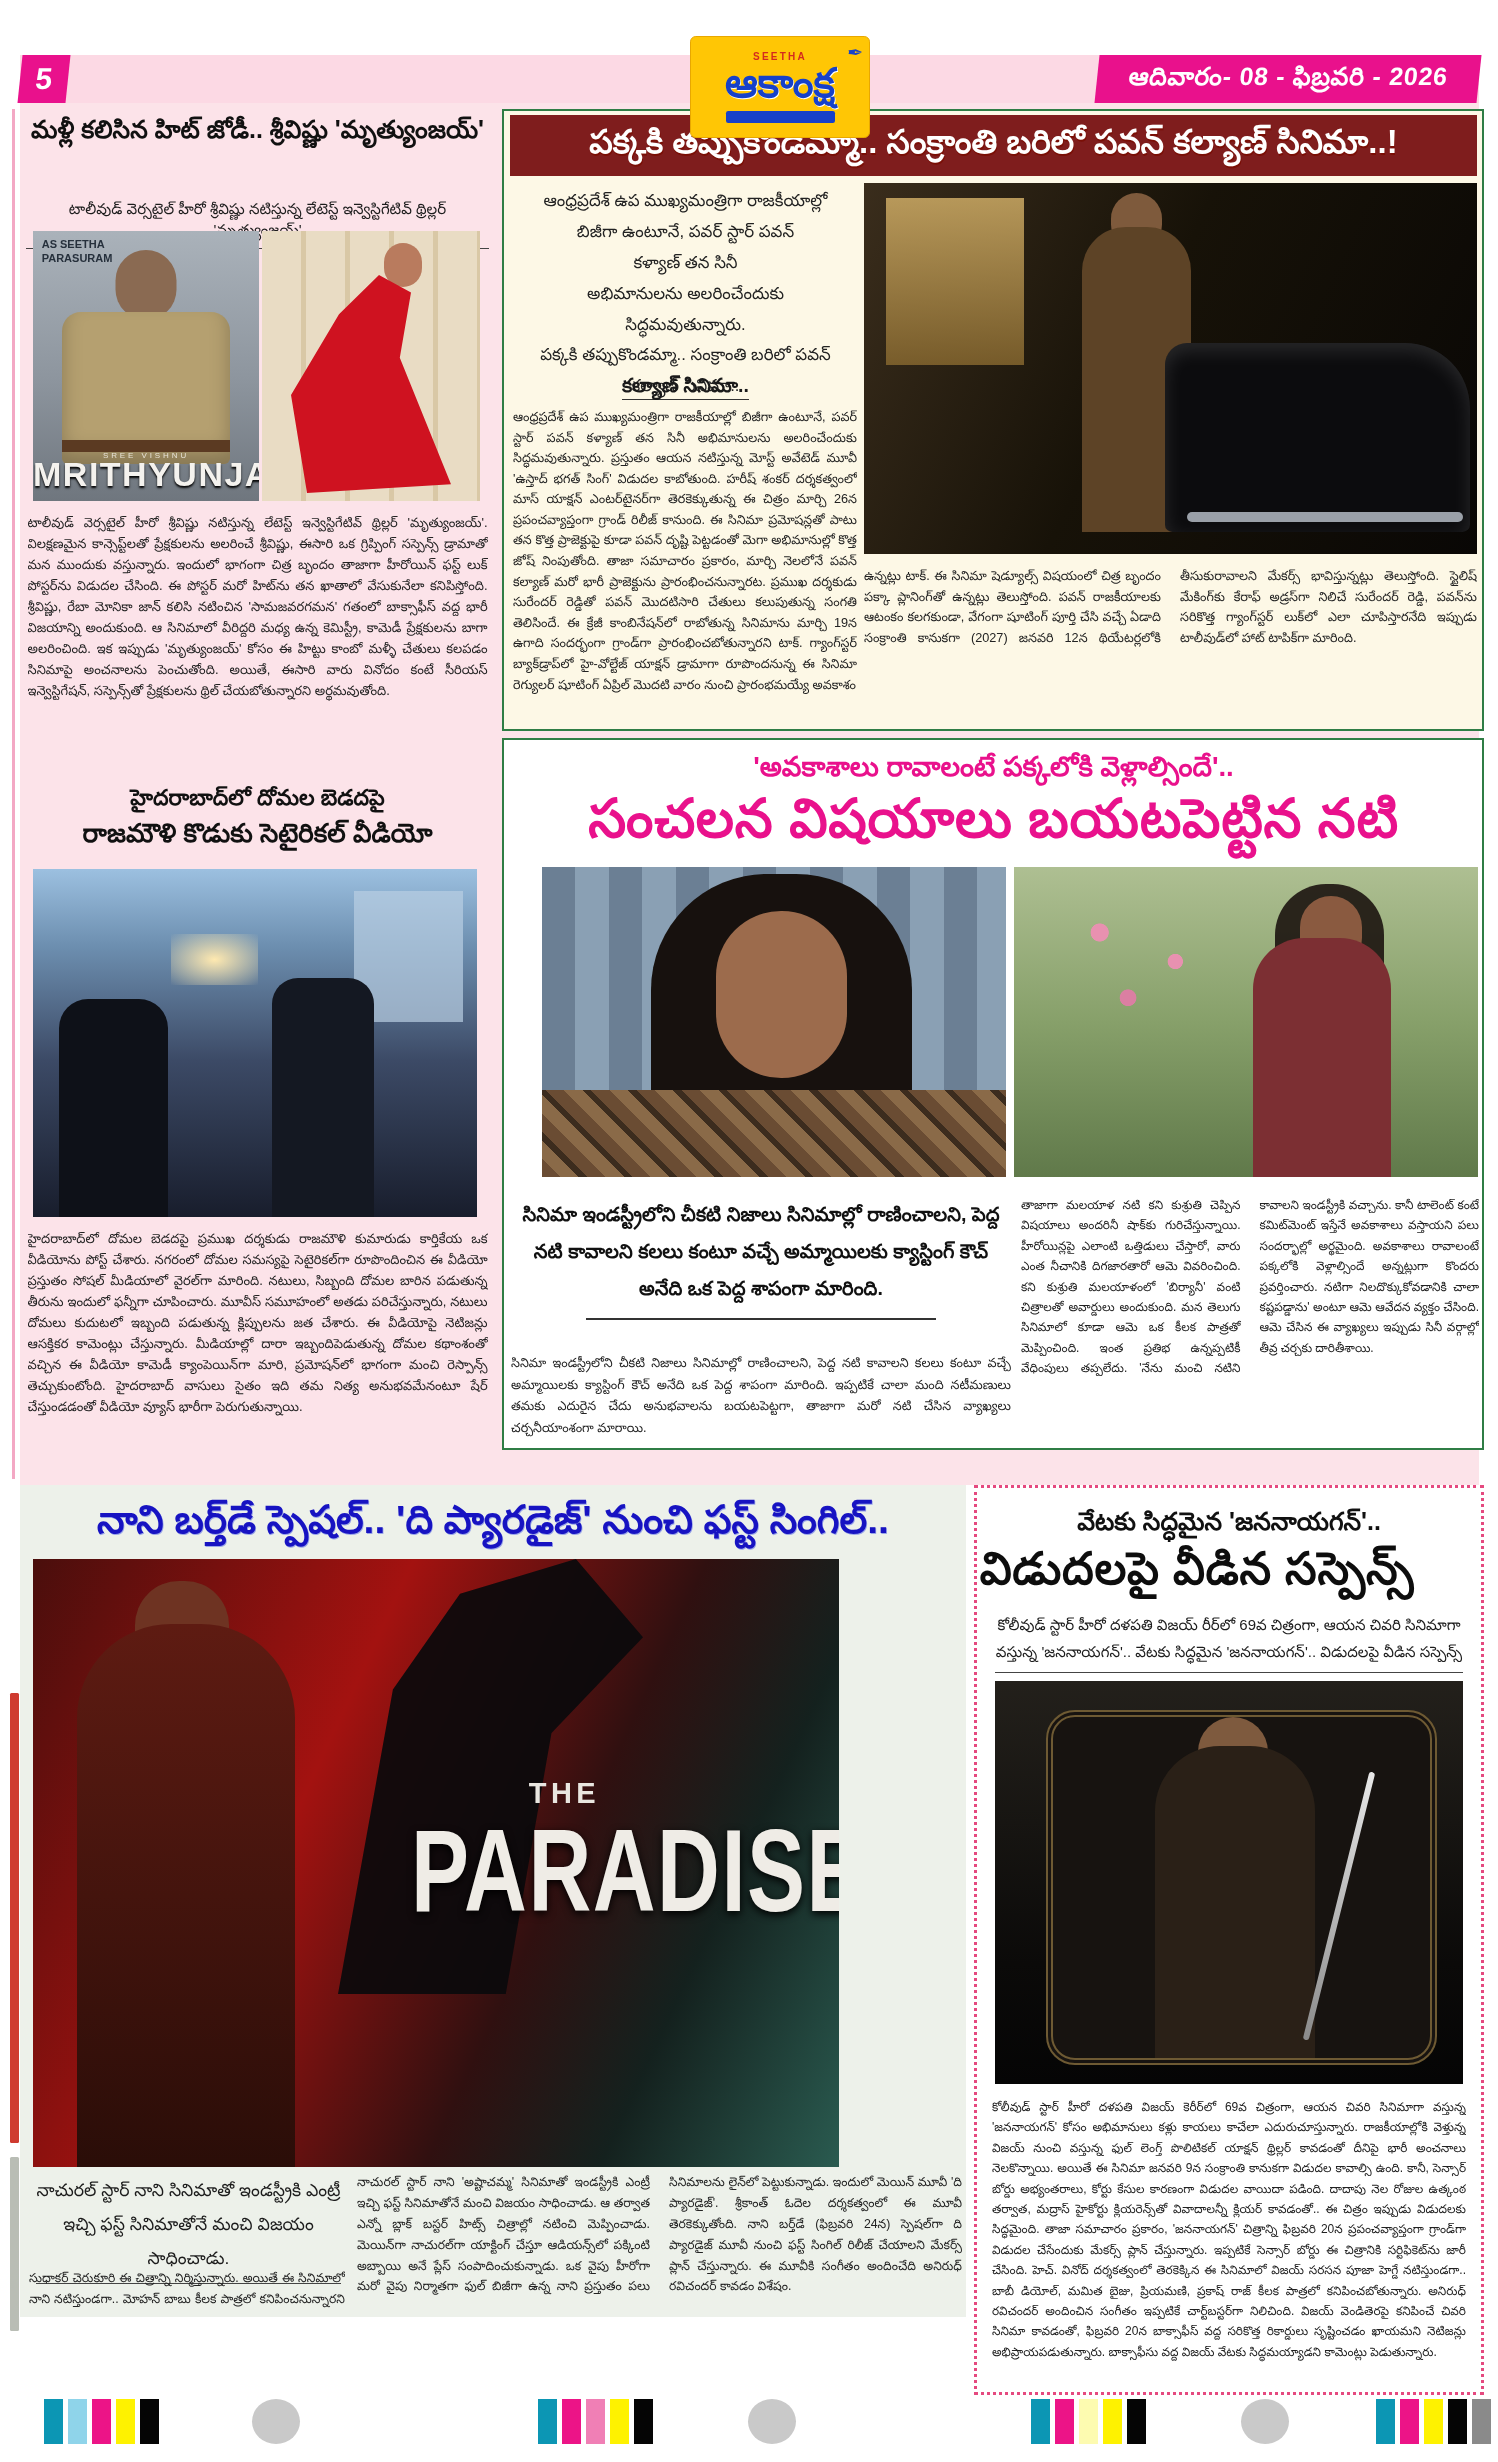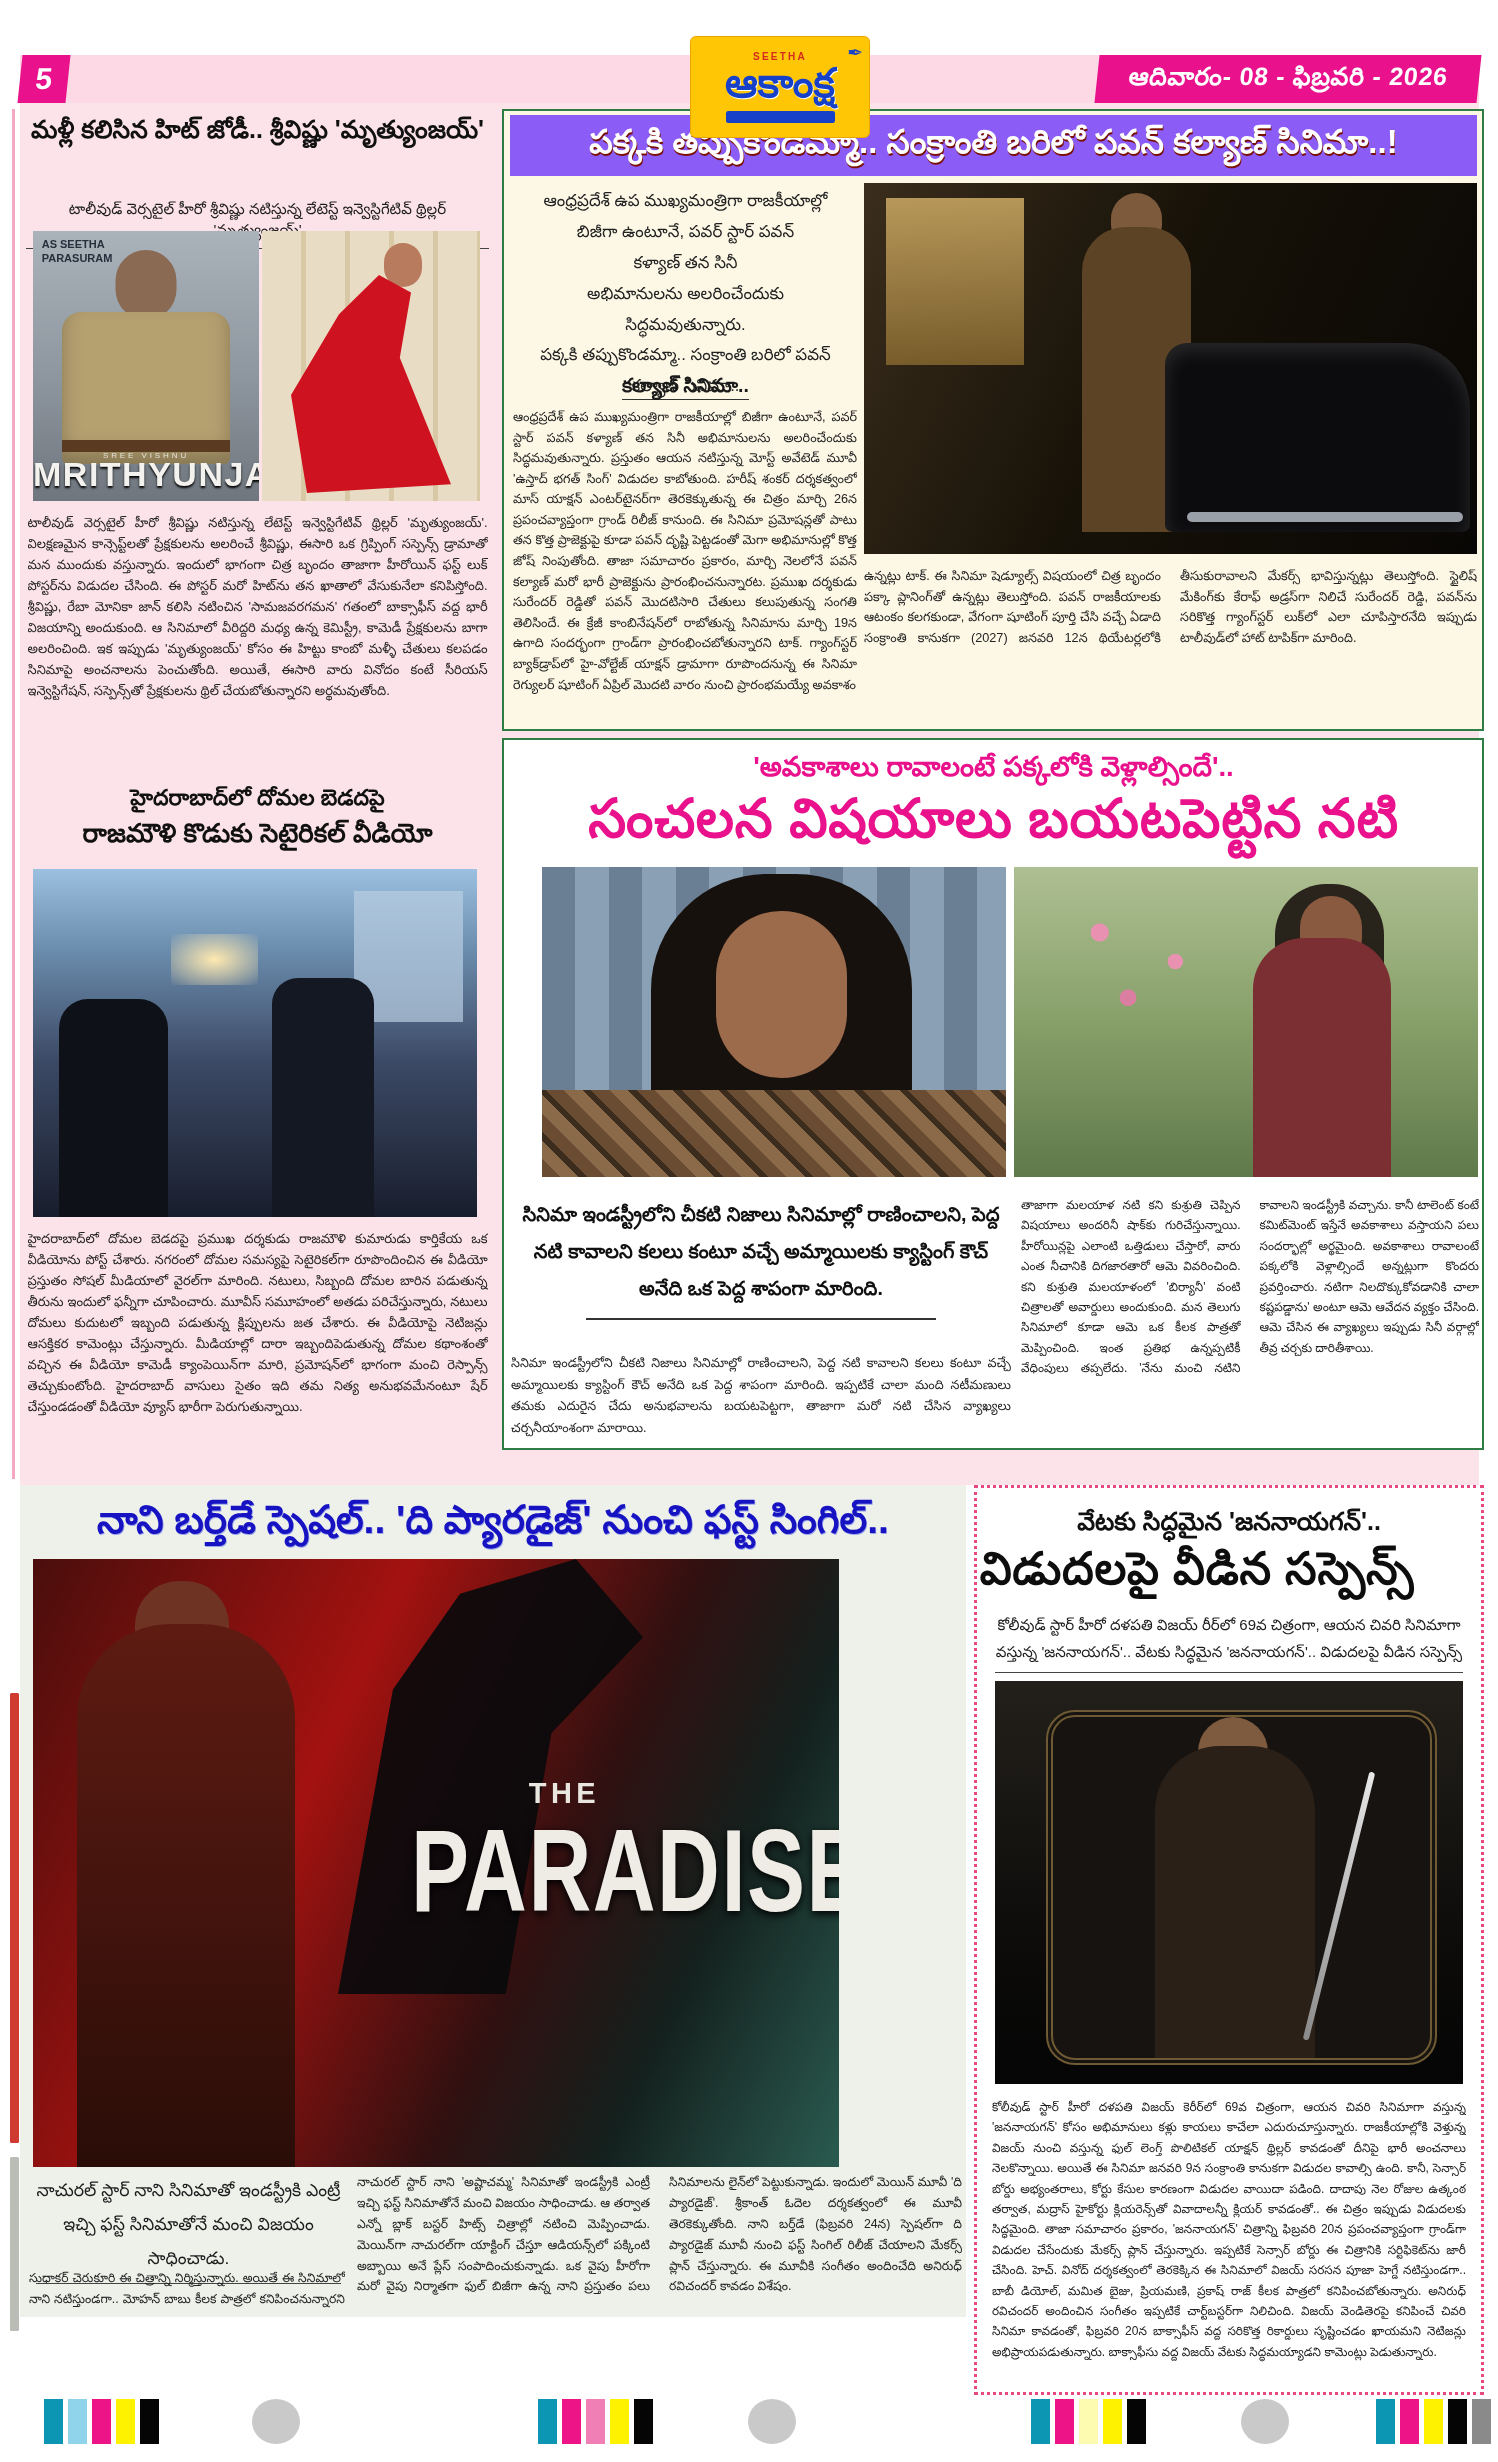--- a/index.html
+++ b/index.html
@@ -50,21 +50,21 @@
   .a2-h2{font-size:26px;font-weight:800;}
   .collage{background:linear-gradient(180deg,#9cc0e0 0%,#6d8fb0 22%,#3c4a66 55%,#181d2c 100%);overflow:hidden;}
   .collage .sil1{position:absolute;left:26px;bottom:0;width:109px;height:218px;background:#0e1118;border-radius:29px 29px 0 0;}
   .collage .sil2{position:absolute;left:239px;bottom:0;width:102px;height:239px;background:#141822;border-radius:26px 26px 0 0;}
   .collage .bldg{position:absolute;right:14.5px;top:22px;width:109px;height:131px;background:#b9cfe2;opacity:.7;}
   .collage .glow{position:absolute;left:138px;top:65px;width:87px;height:51px;background:radial-gradient(#ffe9b0,rgba(255,233,176,0));}
 
   
   .green-box{background:#fdf8e6;border:2.2px solid #2f7d45;}
   .white-green-box{background:#ffffff;border:2.2px solid #2f7d45;}
-  .red-banner{background:#8b5cf6;color:#fff;display:flex;align-items:center;justify-content:center;
+  .red-banner{background:#7f1d1d;color:#fff;display:flex;align-items:center;justify-content:center;
               font-size:33px;font-weight:800;text-shadow:0.7px 1.5px 0 #7a0f06;}
   .intro{font-size:16.7px;line-height:1.85;text-align:center;color:#222;}
   .pawan-sub{font-size:19.6px;font-weight:bold;text-align:center;}
   .pawan-sub span{border-bottom:1.5px solid #333;padding-bottom:2.9px;}
   .photo-pawan{background:linear-gradient(115deg,#3a2d1c 0%,#171208 45%,#090705 100%);overflow:hidden;}
   .photo-pawan .win{position:absolute;left:22px;top:14.5px;width:138px;height:167px;background:linear-gradient(#d8b46a,#8a6a30);opacity:.8;}
   .photo-pawan .fig{position:absolute;left:218px;top:44px;width:109px;height:305px;background:#5d4326;border-radius:44px 44px 0 0;}
   .photo-pawan .fhead{position:absolute;left:247px;top:10px;width:51px;height:57px;border-radius:26px;background:#7e5a3c;}
   .photo-pawan .car{position:absolute;right:7.3px;bottom:22px;width:305px;height:189px;background:#0c0c0e;border-radius:22px 65px 7.3px 7.3px;box-shadow:inset 0 7.3px 19px rgba(255,255,255,.12);}
   .photo-pawan .bump{position:absolute;right:14.5px;bottom:32px;width:276px;height:10px;background:#9aa0a8;border-radius:5.8px;}

